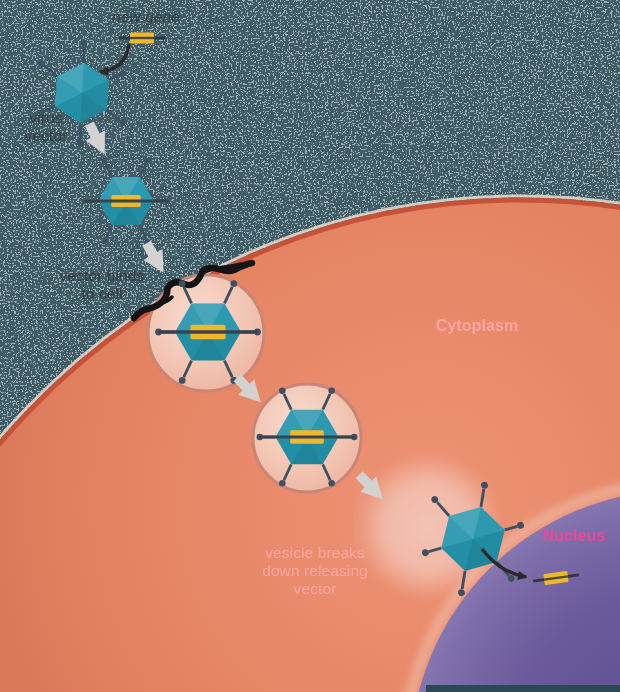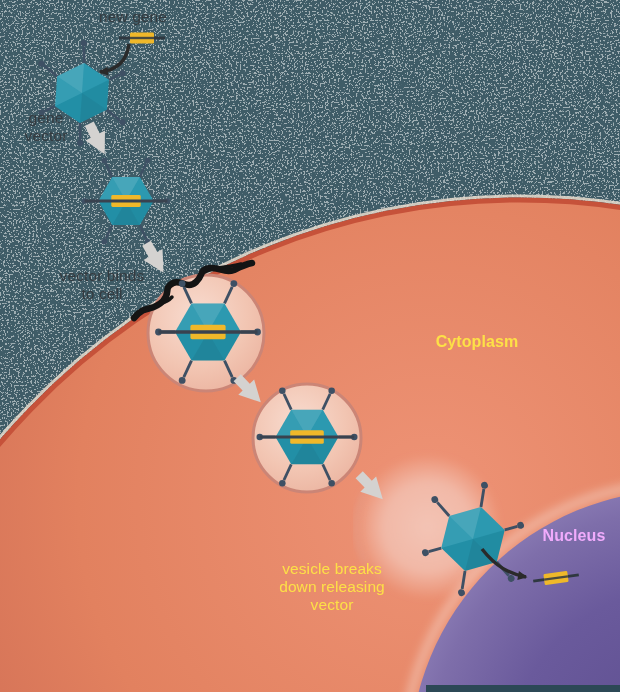--- a/index.html
+++ b/index.html
@@ -7,22 +7,22 @@
     position:relative;width:620px;height:692px;overflow:hidden;
     font-family:"Liberation Sans",sans-serif;
   }
   .stage svg{position:absolute;left:0;top:0;display:block;}
   .lbl{
     position:absolute;transform:translateX(-50%);
     text-align:center;white-space:pre-line;
     font-size:15.5px;line-height:1.15;letter-spacing:.1px;
   }
   .on-teal{color:#343a3f;}
-  .on-cell{color:#fde047;margin-top:16px;}
-  .light{color:#f0abfc;}
+  .on-cell{color:#fca5a5;}
+  .light{color:#ec4899;}
   .bold{font-weight:bold;font-size:16px;}
 </style>
 </head>
 <body>
 
 <div class="stage">
 
 <svg width="620" height="692" viewBox="0 0 620 692">
   <defs>
     <filter id="speckle" x="0" y="0" width="100%" height="100%">
@@ -153,24 +153,24 @@
   <use href="#garrow" transform="translate(155,258) rotate(-30)"></use>
   <use href="#garrow" transform="translate(249,390) rotate(-44)"></use>
   <use href="#garrow" transform="translate(371,487) rotate(-44)"></use>
 
   <path d="M 482 549 C 496 567 510 574 526 577" fill="none" stroke="#2a2a2a" stroke-width="3.4" marker-end="url(#ah)"></path>
   <use href="#gene-solo" transform="translate(556,578) rotate(-8)"></use>
 
   <rect x="426" y="685" width="194" height="7" fill="#2c4856"></rect>
 </svg>
 
-<div class="lbl on-teal" style="left:133px;top:8px;">new gene</div>
-<div class="lbl on-teal" style="left:46px;top:109px;">gene
+<div class="lbl on-teal" style="left:146px;top:8px;font-style:italic;">new gene</div>
+<div class="lbl on-teal" style="left:46px;top:109px;">virus
 vector</div>
 <div class="lbl on-teal" style="left:102px;top:267px;">vector binds
 to cell</div>
 <div class="lbl on-cell bold" style="left:477px;top:317px;">Cytoplasm</div>
-<div class="lbl on-cell" style="left:332px;top:544px;">vesicle breaks
+<div class="lbl on-cell" style="left:315px;top:544px;">vesicle breaks
 down releasing
 vector</div>
 <div class="lbl light bold" style="left:574px;top:527px;">Nucleus</div>
 
 </div>
 
 </body></html>

